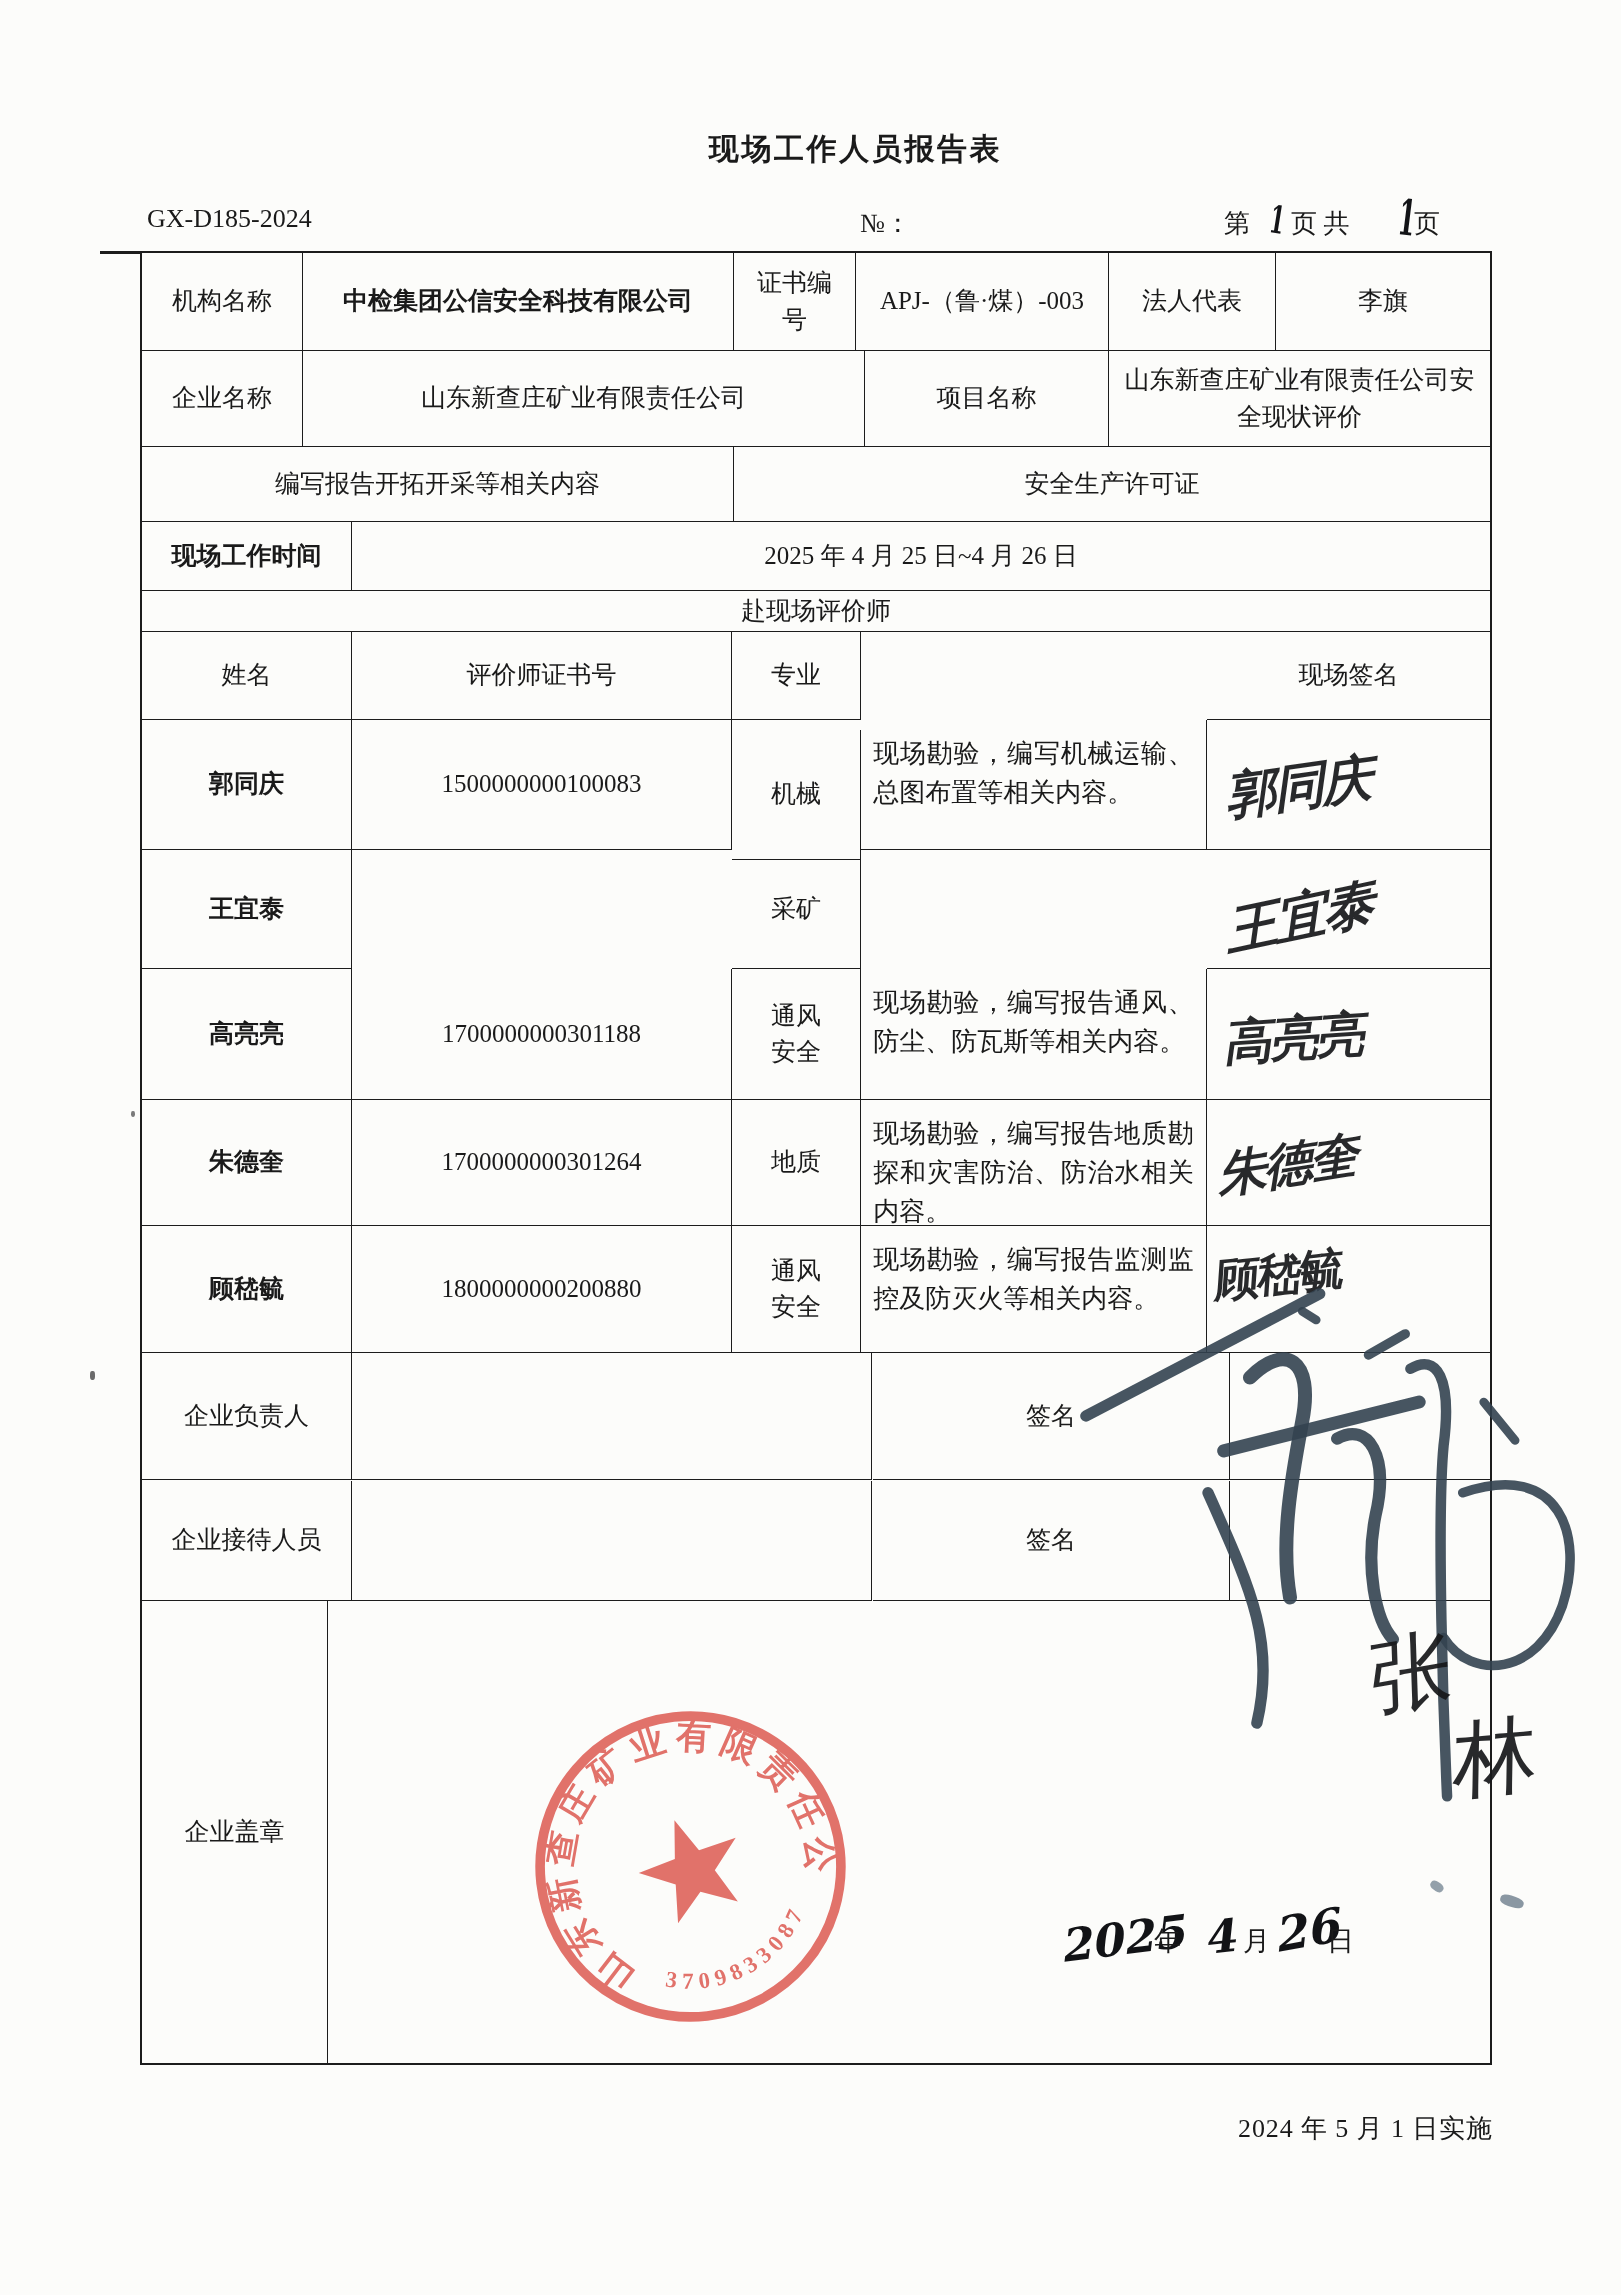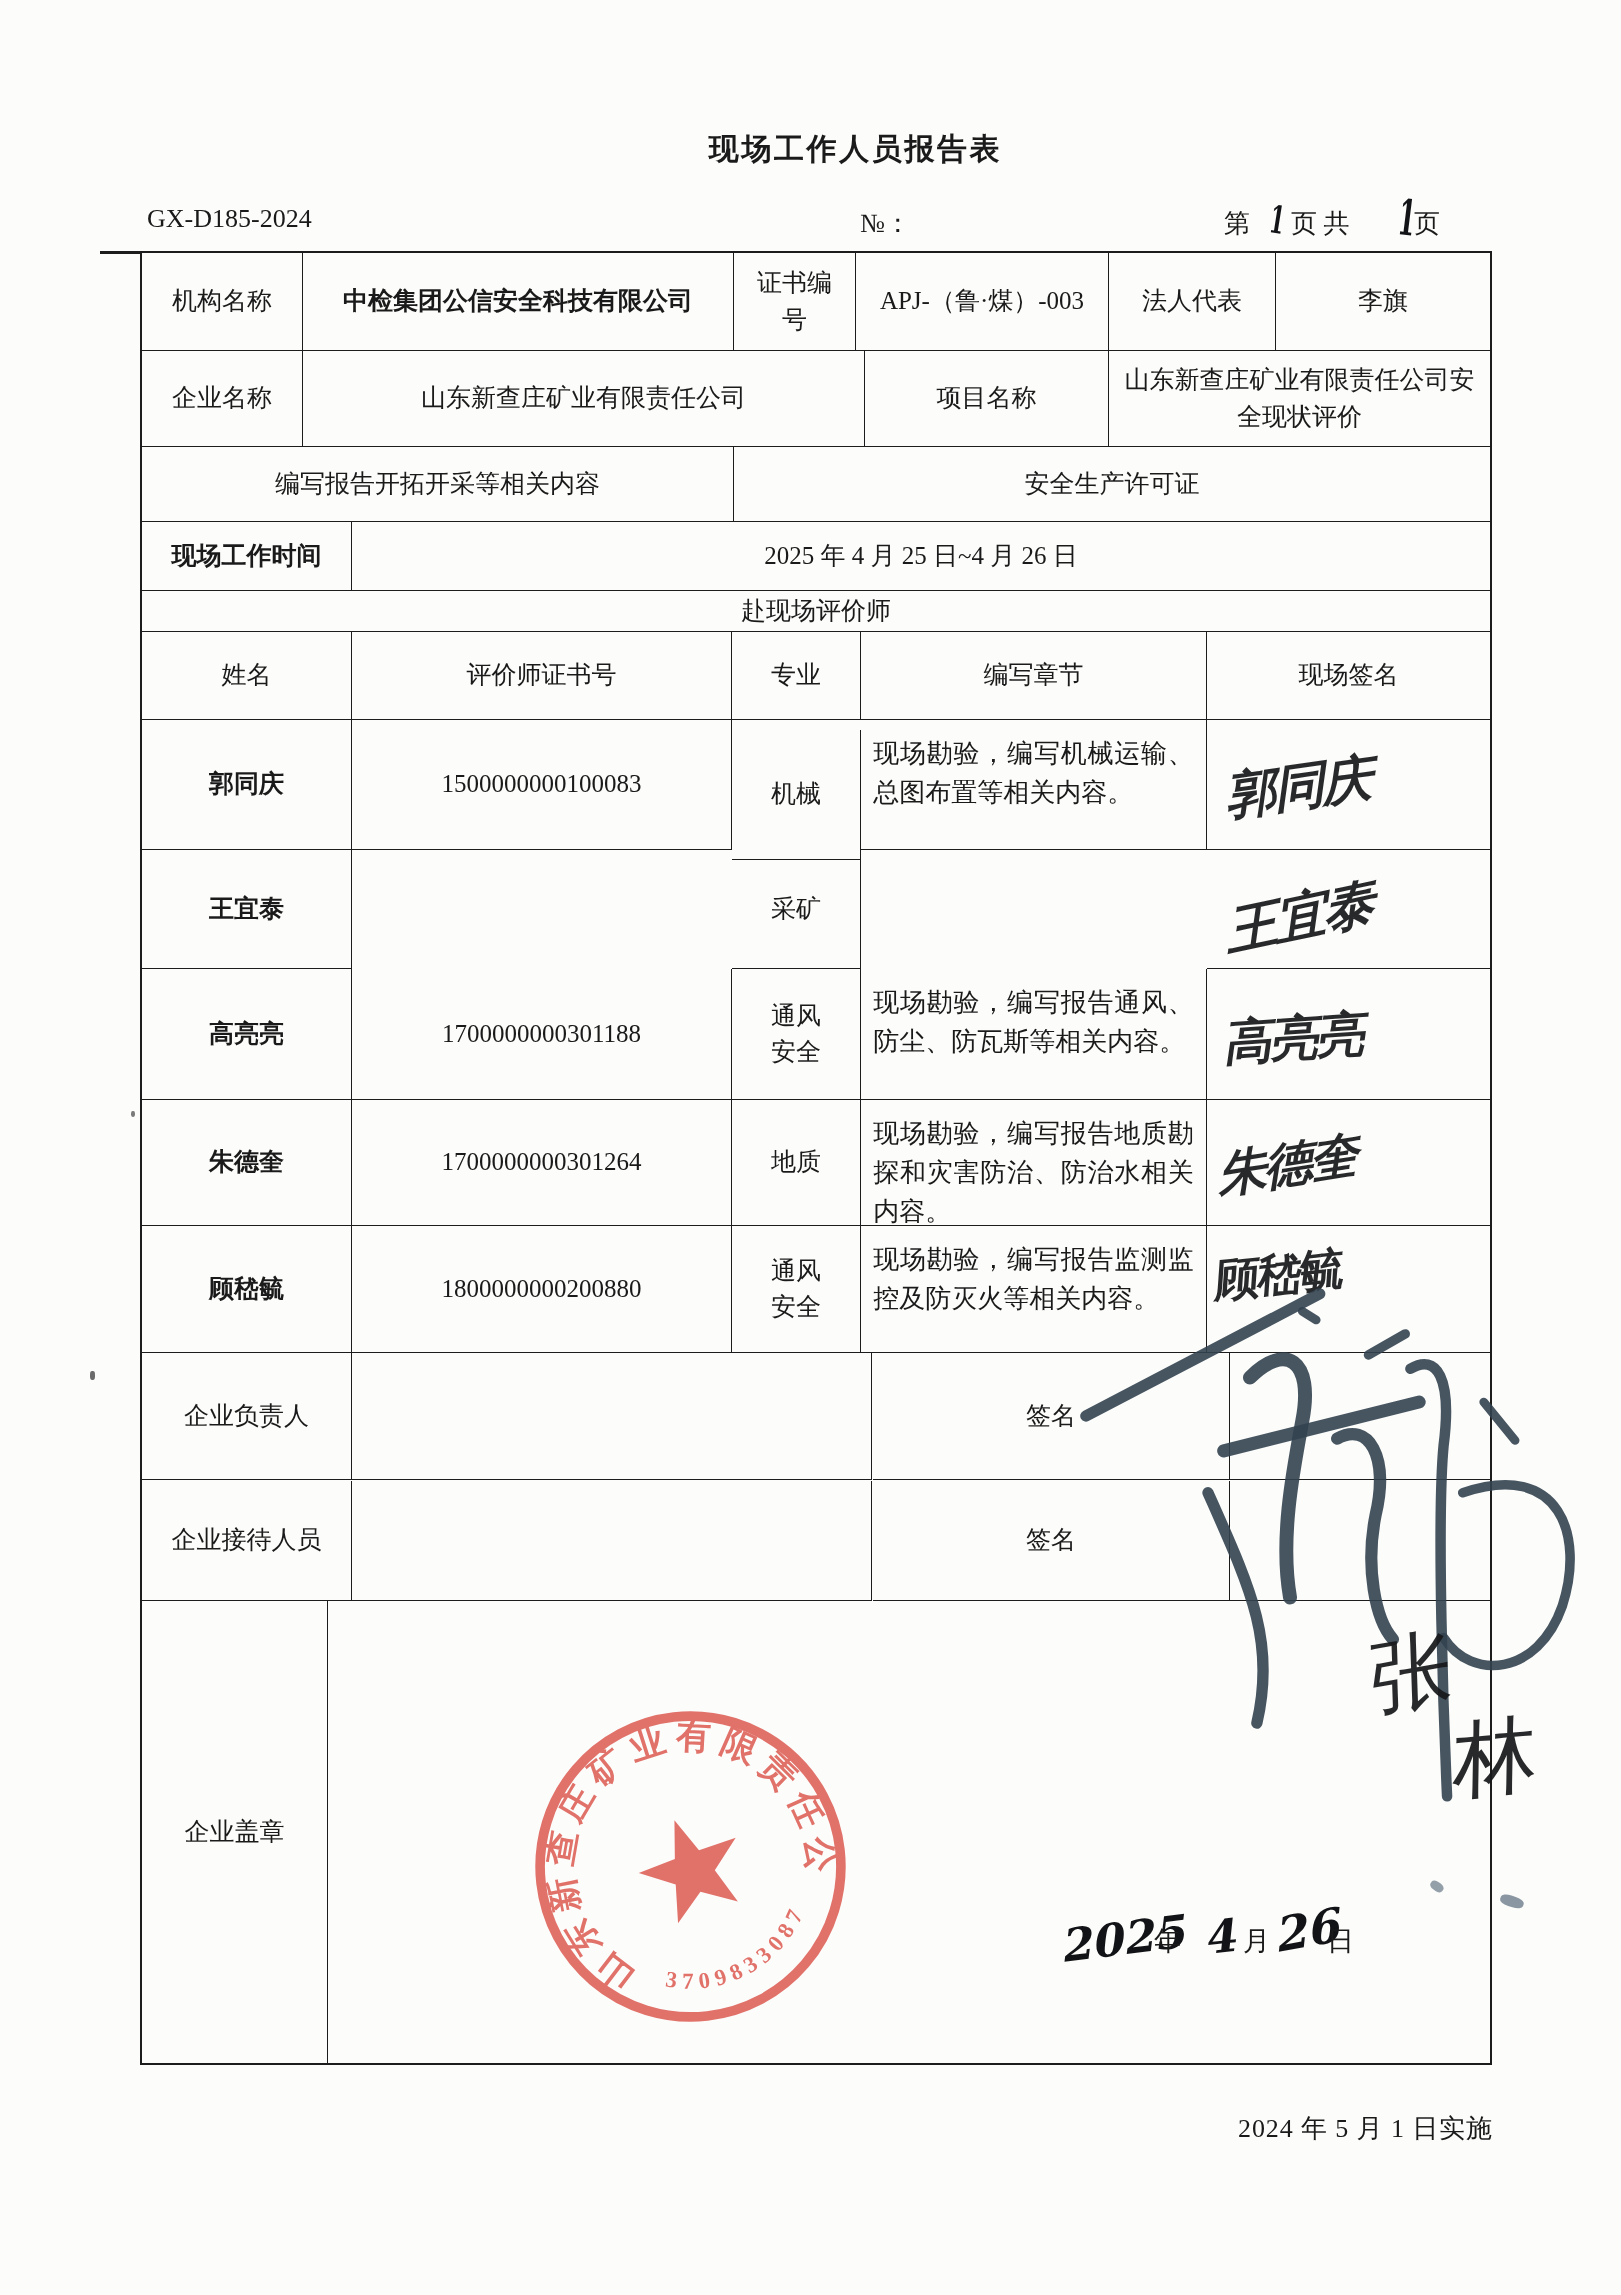--- a/index.html
+++ b/index.html
@@ -75,21 +75,20 @@
     <div class="cell noR" style="left:592px;top:194px;width:756px;height:75px;text-align:right;">安全生产许可证</div>
 
     <div class="cell" style="left:0;top:269px;width:210px;height:69px;font-weight:600;">现场工作时间</div>
     <div class="cell noR" style="left:210px;top:269px;width:1138px;height:69px;">2025 年 4 月 25 日~4 月 26 日</div>
 
     <div class="cell noR" style="left:0;top:338px;width:1348px;height:41px;">赴现场评价师</div>
 
     <div class="cell" style="left:0;top:379px;width:210px;height:88px;">姓名</div>
     <div class="cell" style="left:210px;top:379px;width:380px;height:88px;">评价师证书号</div>
     <div class="cell" style="left:590px;top:379px;width:129px;height:88px;">专业</div>
-    <div class="cell" style="left:719px;top:379px;width:346px;height:88px;">编写章节</div>
     <div class="cell noR" style="left:1065px;top:379px;width:283px;height:88px;">现场签名</div>
 
     <div class="cell" style="left:0;top:467px;width:210px;height:130px;font-weight:600;">郭同庆</div>
     <div class="cell" style="left:210px;top:467px;width:380px;height:130px;">1500000000100083</div>
     <div class="cell cell--major" style="left:590px;top:477px;width:129px;height:130px;">机械</div>
     <div class="cell cell--chapter" style="left:719px;top:467px;width:346px;height:130px;">现场勘验，编写机械运输、总图布置等相关内容。</div>
     <div class="cell noR" style="left:1065px;top:467px;width:283px;height:130px;"></div>
 
     <div class="cell" style="left:0;top:597px;width:210px;height:119px;font-weight:600;">王宜泰</div>
     <div class="cell cell--major" style="left:590px;top:597px;width:129px;height:119px;">采矿</div>

